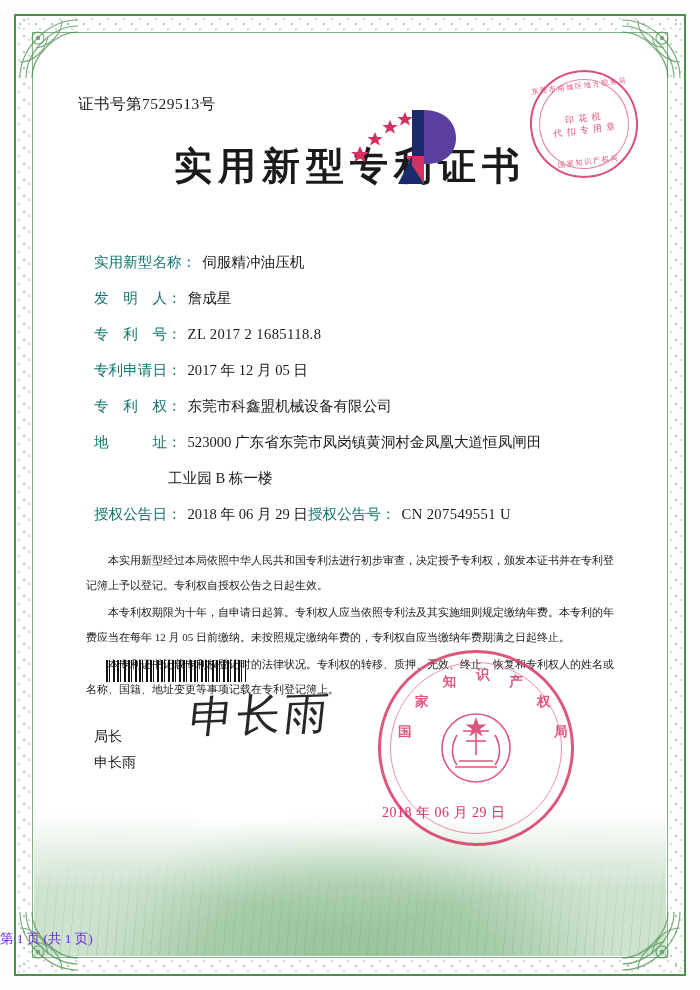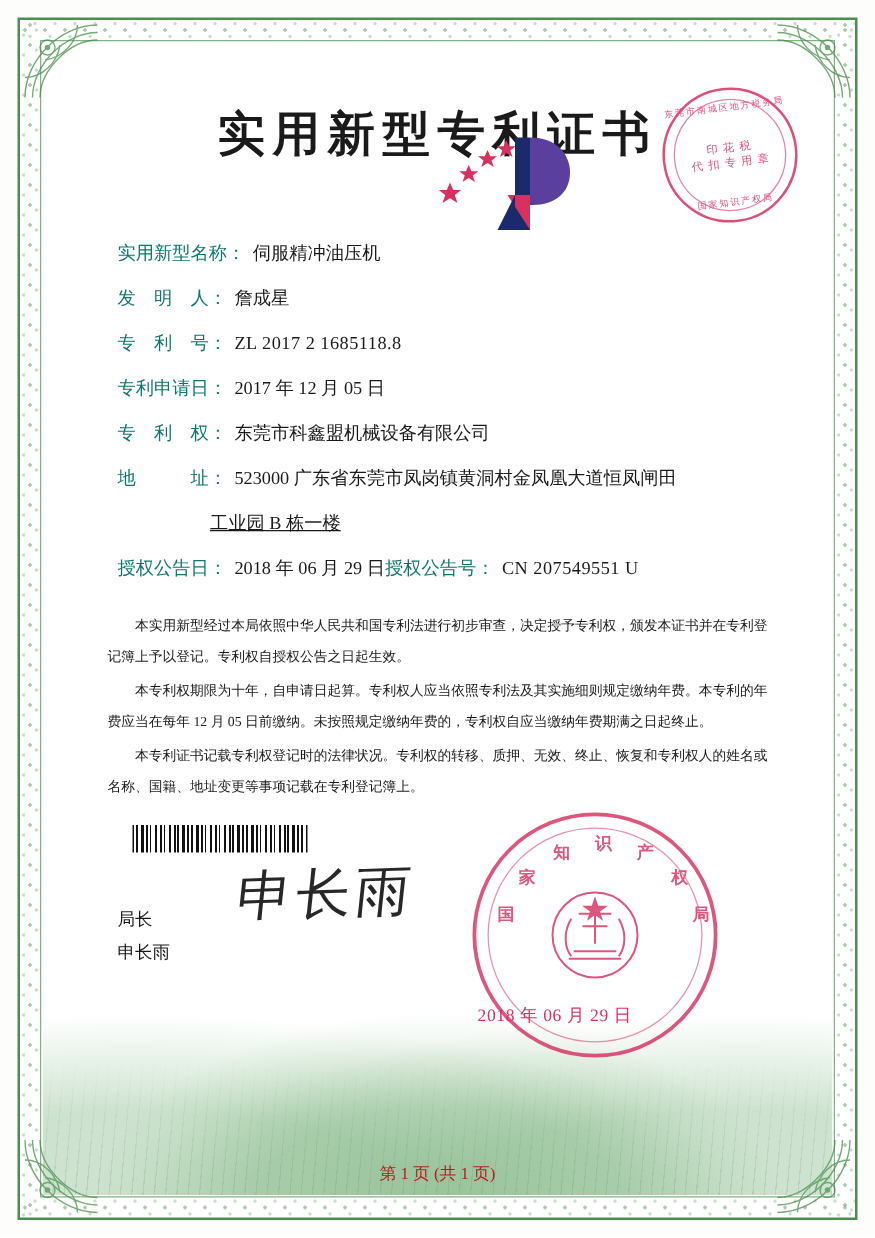--- a/index.html
+++ b/index.html
@@ -137,21 +137,21 @@
   }
   .row{display:flex;align-items:flex-start;}
   .lab{
     white-space:pre;
     color:#0f766e;
   }
   .val{margin-left:6px;}
   .val.mono{font-family:"Liberation Serif", serif;letter-spacing:.4px;}
   .row-two{display:flex;align-items:flex-start;}
   .row-two .col2{}
-  .indent{margin-left:74px;text-decoration:underline;}
+  .indent{margin-left:74px;}
 
   .paras{
     margin:16px 36px 0 36px;
     font-size:11px;
     line-height:25px;
     text-align:justify;
   }
   .paras p{margin:0 0 2px 0;text-indent:2em;}
 
   .barcode{
@@ -198,21 +198,21 @@
     width:86px;height:86px;
   }
   .seal-date{
     position:absolute;left:332px;top:748px;
     font-size:14px;color:#d6315f;
     letter-spacing:.5px;
   }
 
   .footer{
     position:absolute;left:0;right:0;bottom:42px;
-    text-align:center;font-size:13.4px;color:#b91c1c;
+    text-align:left;font-size:13.4px;color:#6d28d9;
   }
 </style>
 </head>
 <body>
 
 <div class="page">
 
   <div class="frame-outer"></div>
   <div class="edge edge-top"></div>
   <div class="edge edge-bottom"></div>
@@ -273,20 +273,21 @@
     </svg>
   </div>
 
   <div class="bottom-orn">
     <div class="lines"></div>
     <div class="wave"></div>
   </div>
 
   <div class="content">
 
+    <div class="cert-no">证书号第7529513号</div>
 
     <div class="emblem">
       <svg viewBox="0 0 120 90" width="120" height="90">
         <g fill="#d6315f">
           <polygon points="10,44 12.6,50 19,50 13.8,54 16,60.4 10,56.5 4,60.4 6.2,54 1,50 7.4,50"></polygon>
           <polygon points="25,30 27.2,35 32.6,35 28.2,38.4 30,43.6 25,40.4 20,43.6 21.8,38.4 17.4,35 22.8,35"></polygon>
           <polygon points="40,18 42.2,23 47.6,23 43.2,26.4 45,31.6 40,28.4 35,31.6 36.8,26.4 32.4,23 37.8,23"></polygon>
           <polygon points="55,10 57.2,15 62.6,15 58.2,18.4 60,23.6 55,20.4 50,23.6 51.8,18.4 47.4,15 52.8,15"></polygon>
         </g>
         <path d="M62 8 L62 82 L74 82 L74 8 Z" fill="#1b2a6b"></path>

